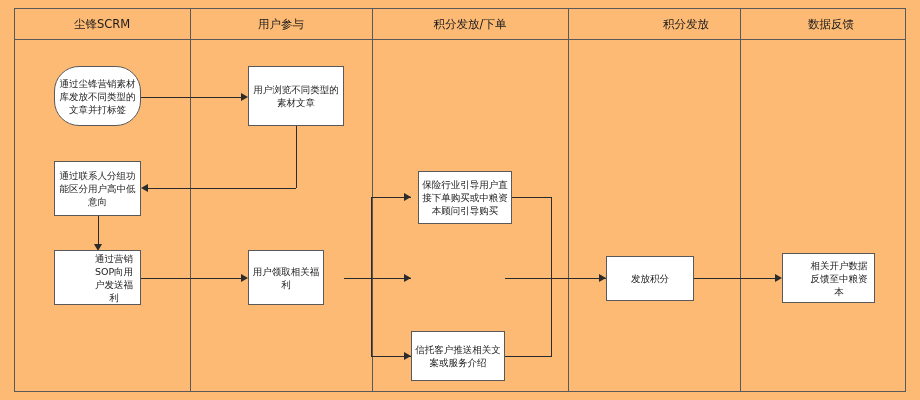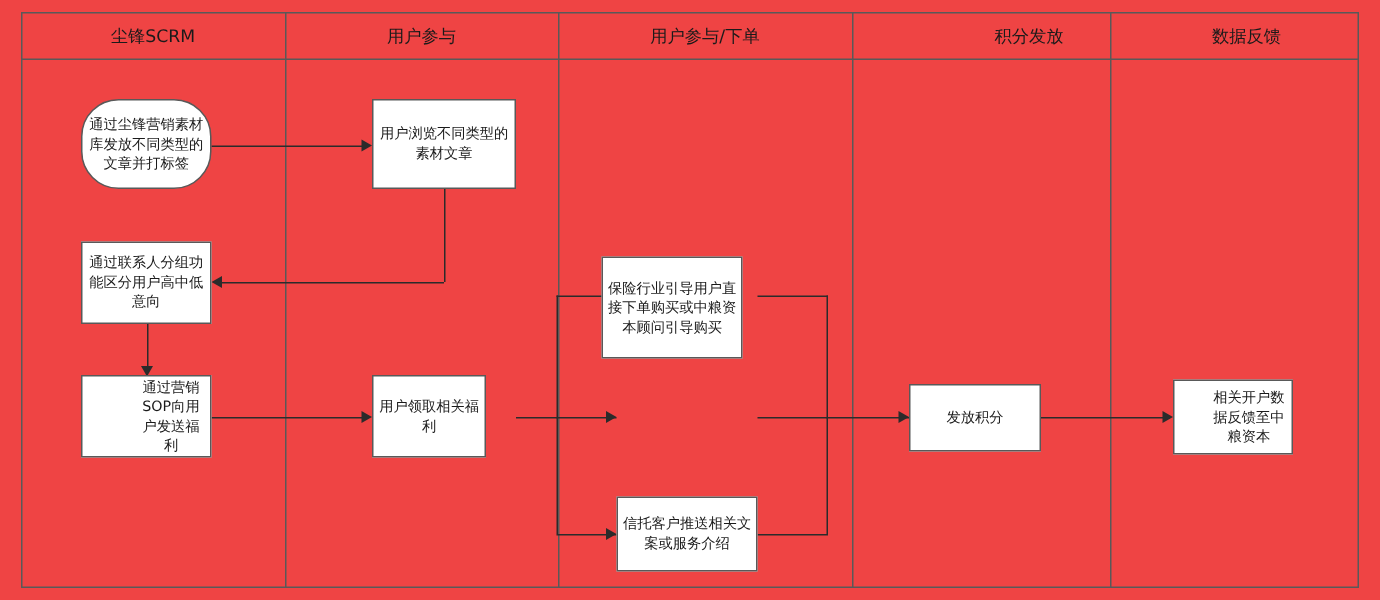--- a/index.html
+++ b/index.html
@@ -1,17 +1,17 @@
 <!DOCTYPE html>
 <html><head>
 <meta charset="utf-8">
 <style>
   html,body{margin:0;padding:0;background:#ffffff;}
   body{font-family:"DejaVu Sans","Liberation Sans",sans-serif;}
-  #canvas{position:relative;width:920px;height:400px;background:#ef4444;overflow:hidden;}
+  #canvas{position:relative;width:920px;height:400px;background:#fdba74;overflow:hidden;}
   .lane-grid{position:absolute;left:14px;top:8px;width:892px;height:384px;border:1px solid #595959;box-sizing:border-box;}
   .lane-head-row{position:absolute;left:14px;top:8px;width:892px;height:32px;border-bottom:1px solid #595959;box-sizing:border-box;}
   .lane-sep{position:absolute;top:8px;width:0;border-left:1px solid #595959;height:384px;}
   .lane-title{position:absolute;top:8px;height:32px;line-height:32px;text-align:center;
      font-size:11.5px;color:#1a1a1a;white-space:nowrap;}
   .node{position:absolute;box-sizing:border-box;border:1px solid #595959;background:#ffffff;
         display:flex;align-items:center;justify-content:center;text-align:center;
         font-size:9.5px;line-height:13px;color:#1a1a1a;padding:2px 3px;}
   .node span{display:block;}
   .ln{position:absolute;background:#2b2b2b;}
@@ -30,21 +30,21 @@
   <div class="lane-grid"></div>
   <div class="lane-head-row"></div>
 
   <div class="lane-sep" style="left:190px;"></div>
   <div class="lane-sep" style="left:372px;"></div>
   <div class="lane-sep" style="left:568px;"></div>
   <div class="lane-sep" style="left:740px;"></div>
 
   <div class="lane-title" style="left:14px;width:176px;">尘锋SCRM</div>
   <div class="lane-title" style="left:190px;width:182px;">用户参与</div>
-  <div class="lane-title" style="left:372px;width:196px;">用户参与/下单</div>
+  <div class="lane-title" style="left:372px;width:196px;">积分发放/下单</div>
   <div class="lane-title" style="left:600px;width:172px;">积分发放</div>
   <div class="lane-title" style="left:740px;width:182px;">数据反馈</div>
 
   <div class="ln h" style="left:141px;top:97px;width:101px;"></div>
   <div class="arw r" style="left:241px;top:93px;"></div>
 
   <div class="ln v" style="left:296px;top:126px;height:62px;"></div>
   <div class="ln h" style="left:148px;top:188px;width:148px;"></div>
   <div class="arw l" style="left:141px;top:184px;"></div>
 
@@ -94,30 +94,30 @@
   </div>
 
   <div class="node" style="left:248px;top:66px;width:96px;height:60px;">
     <span>用户浏览不同类型的素材文章</span>
   </div>
 
   <div class="node" style="left:248px;top:250px;width:76px;height:55px;">
     <span>用户领取相关福利</span>
   </div>
 
-  <div class="node" style="left:401px;top:171px;width:94px;height:68px;">
+  <div class="node" style="left:418px;top:171px;width:94px;height:53px;">
     <span>保险行业引导用户直接下单购买或中粮资本顾问引导购买</span>
   </div>
 
 
   <div class="node" style="left:411px;top:331px;width:94px;height:50px;">
     <span>信托客户推送相关文案或服务介绍</span>
   </div>
 
   <div class="node" style="left:606px;top:256px;width:88px;height:45px;text-align:right;">
     <span>发放积分</span>
   </div>
 
-  <div class="node" style="left:782px;top:253px;width:80px;height:50px;padding-left:24px;">
+  <div class="node" style="left:782px;top:253px;width:93px;height:50px;padding-left:24px;">
     <span>相关开户数据反馈至中粮资本</span>
   </div>
 
 </div>
 
 </body></html>

